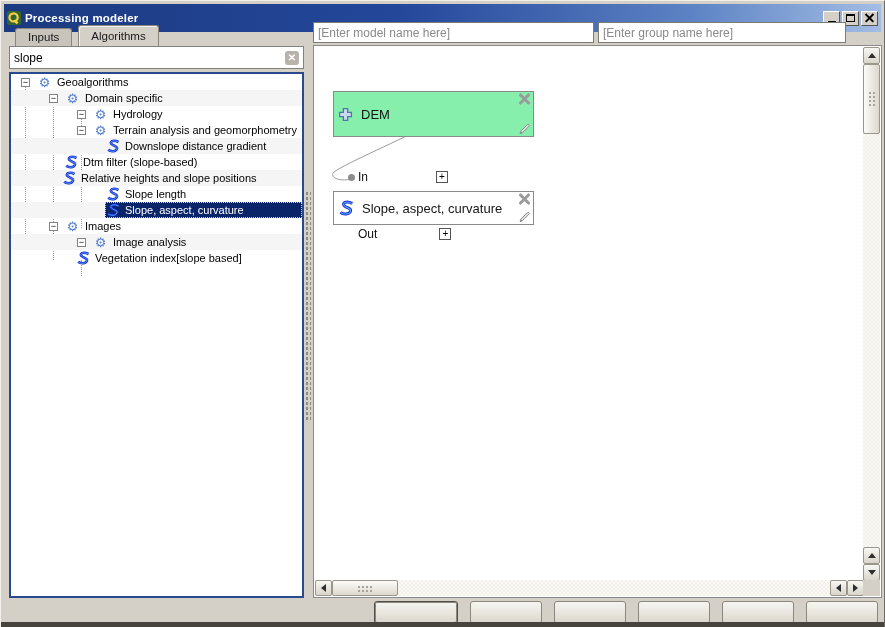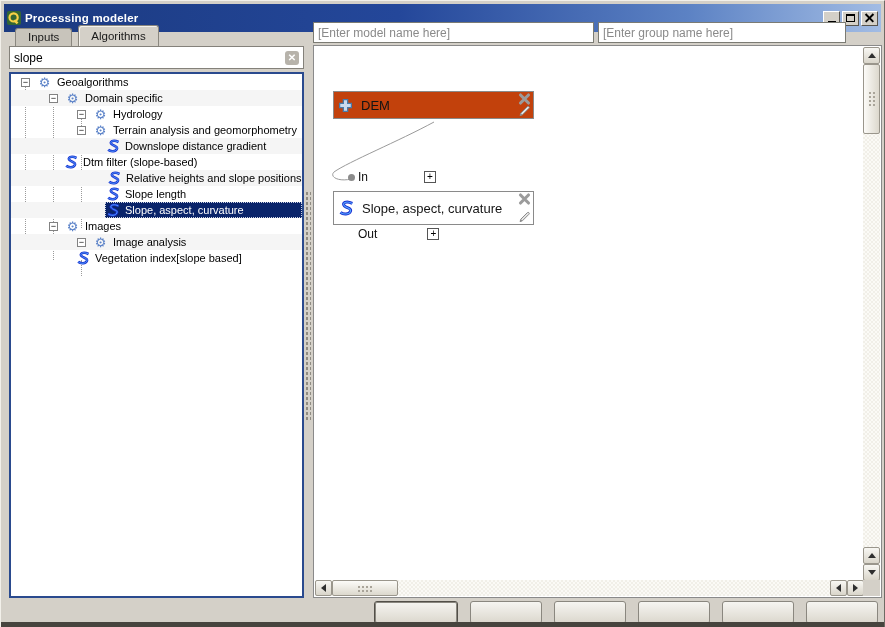--- a/index.html
+++ b/index.html
@@ -59,28 +59,28 @@
   
   .name-input { position:absolute; top:21px; height:21px; background:#fff; border:1px solid #7b7b73;
     font-size:12px; color:#8a8a8a; font-family:inherit; padding:0 4px; outline:none; }
   #model-name { left:312px; width:281px; }
   #group-name { left:597px; width:248px; }
 
   
   #canvas { position:absolute; left:312px; top:44px; width:569px; height:553px; background:#fff; border:1px solid #8a8a8a; }
 
   .node { position:absolute; border:1px solid #8a8a8a; display:flex; align-items:center; padding:0 4px; }
-  #node-dem { left:19px; top:45px; width:201px; height:28px; background:#c2410c; }
+  #node-dem { left:19px; top:45px; width:201px; height:46px; background:#86efac; }
   #node-algo { left:19px; top:145px; width:201px; height:34px; background:#fff; }
   .node-label { font-size:13px; color:#141414; margin-left:8px; }
   .node-actions { position:absolute; right:1px; top:0; bottom:0; width:16px; }
   .x-icon { position:absolute; right:0; top:0; width:15px; height:14px; }
   .pencil-icon { position:absolute; right:0; bottom:0; width:15px; height:14px; }
 
-  .port-row { position:absolute; display:flex; align-items:center; font-size:12px; color:#111; }
+  .port-row { position:absolute; display:flex; align-items:center; font-size:12px; color:#111;gap:12px; }
   #in-row  { left:44px; top:124px; }
   #out-row { left:44px; top:181px; }
   .port-dot { position:absolute; left:-10px; top:4px; width:7px; height:7px; border-radius:50%; background:#8c8c8c; }
   .port-expand { width:12px; height:12px; border:1px solid #555; background:#fff; font-size:10px;
     line-height:10px; text-align:center; color:#000; margin-left:56px; }
   #out-row .port-expand { margin-left:50px; }
 
   #link-svg { position:absolute; left:0; top:0; pointer-events:none; }
 
   
@@ -197,21 +197,21 @@
 
         <div class="row-content">
 
           <svg class="saga-icon" viewBox="0 0 14 14">
             <path d="M12.5 3 C7 0.2 3.2 2.8 5.6 5.1 C8.2 7.6 12 6.8 10.9 9.9 C9.9 12.8 4.6 13 2.2 10.8" stroke="#1b2fd0" stroke-width="2.6" fill="none"></path>
             <path d="M12.5 3 C7 0.2 3.2 2.8 5.6 5.1 C8.2 7.6 12 6.8 10.9 9.9 C9.9 12.8 4.6 13 2.2 10.8" stroke="#55aaff" stroke-width="0.9" fill="none"></path>
           </svg>
           <span class="tree-label">Dtm filter (slope-based)</span>
         </div>
       </div>
-      <div class="trow alt" style="padding-left: 95px; text-align: right;">
+      <div class="trow alt" style="padding-left: 50px; text-align: right;">
 
         <div class="row-content">
 
           <svg class="saga-icon" viewBox="0 0 14 14">
             <path d="M12.5 3 C7 0.2 3.2 2.8 5.6 5.1 C8.2 7.6 12 6.8 10.9 9.9 C9.9 12.8 4.6 13 2.2 10.8" stroke="#1b2fd0" stroke-width="2.6" fill="none"></path>
             <path d="M12.5 3 C7 0.2 3.2 2.8 5.6 5.1 C8.2 7.6 12 6.8 10.9 9.9 C9.9 12.8 4.6 13 2.2 10.8" stroke="#55aaff" stroke-width="0.9" fill="none"></path>
           </svg>
           <span class="tree-label">Relative heights and slope positions</span>
         </div>
       </div>

